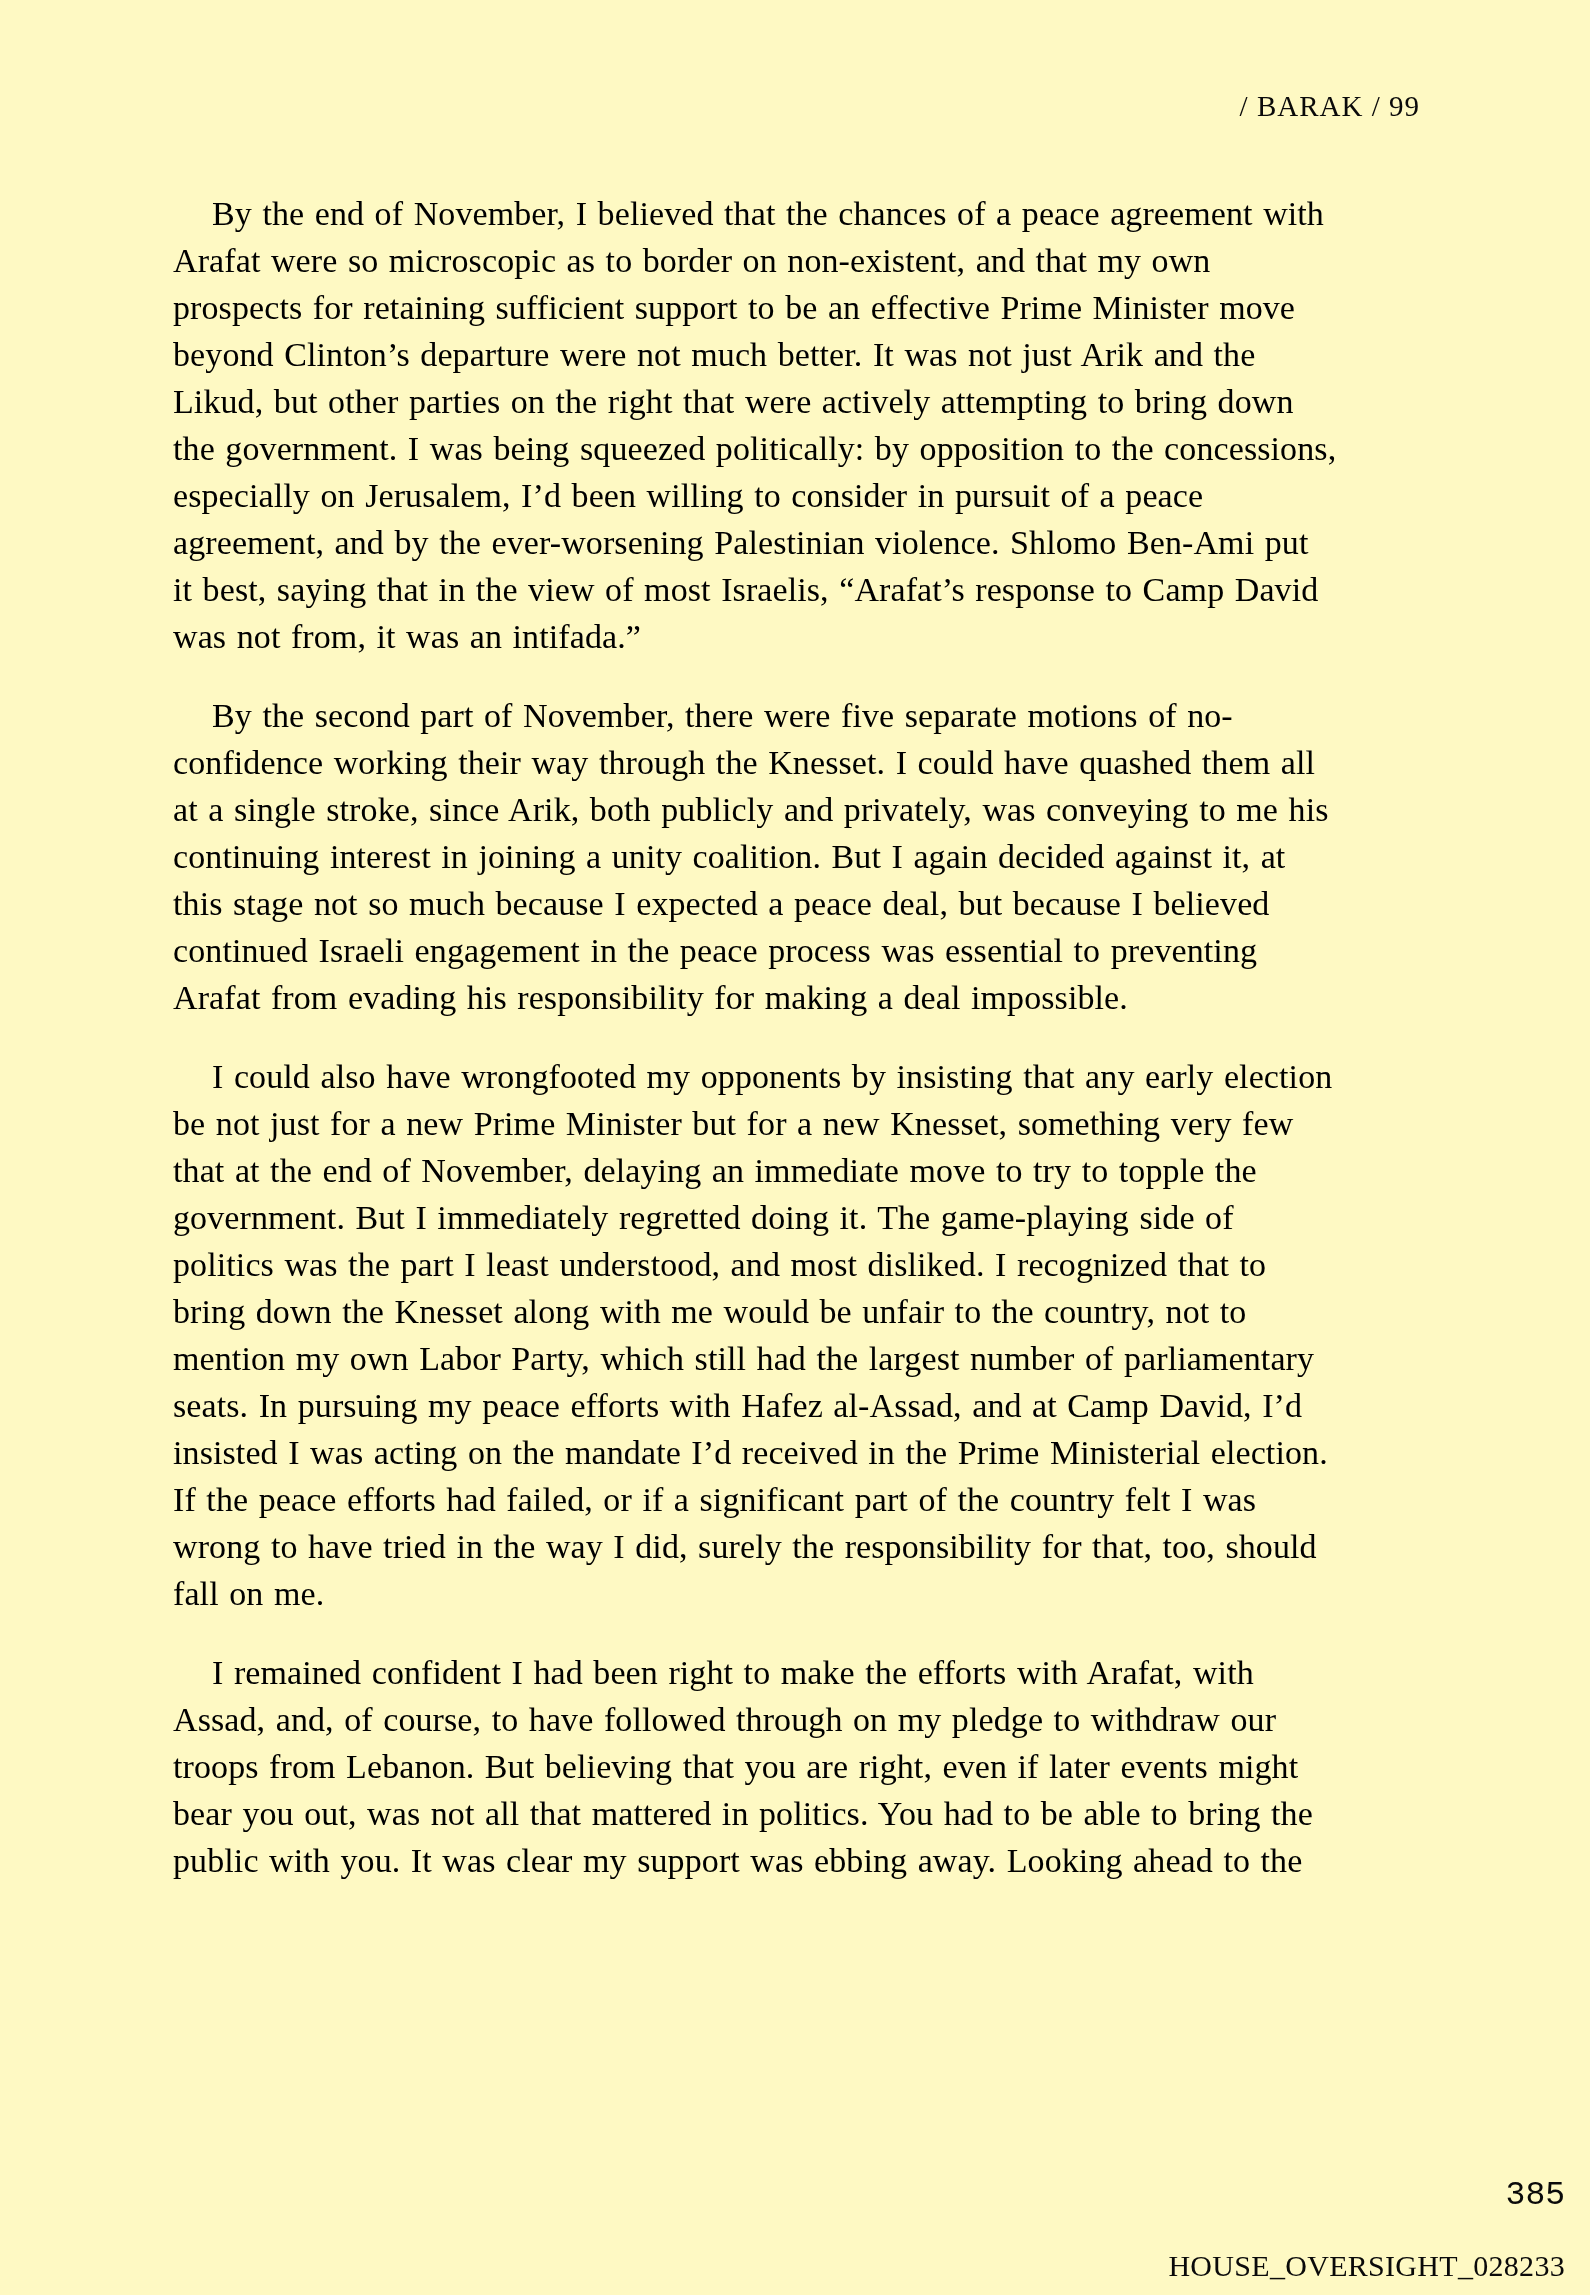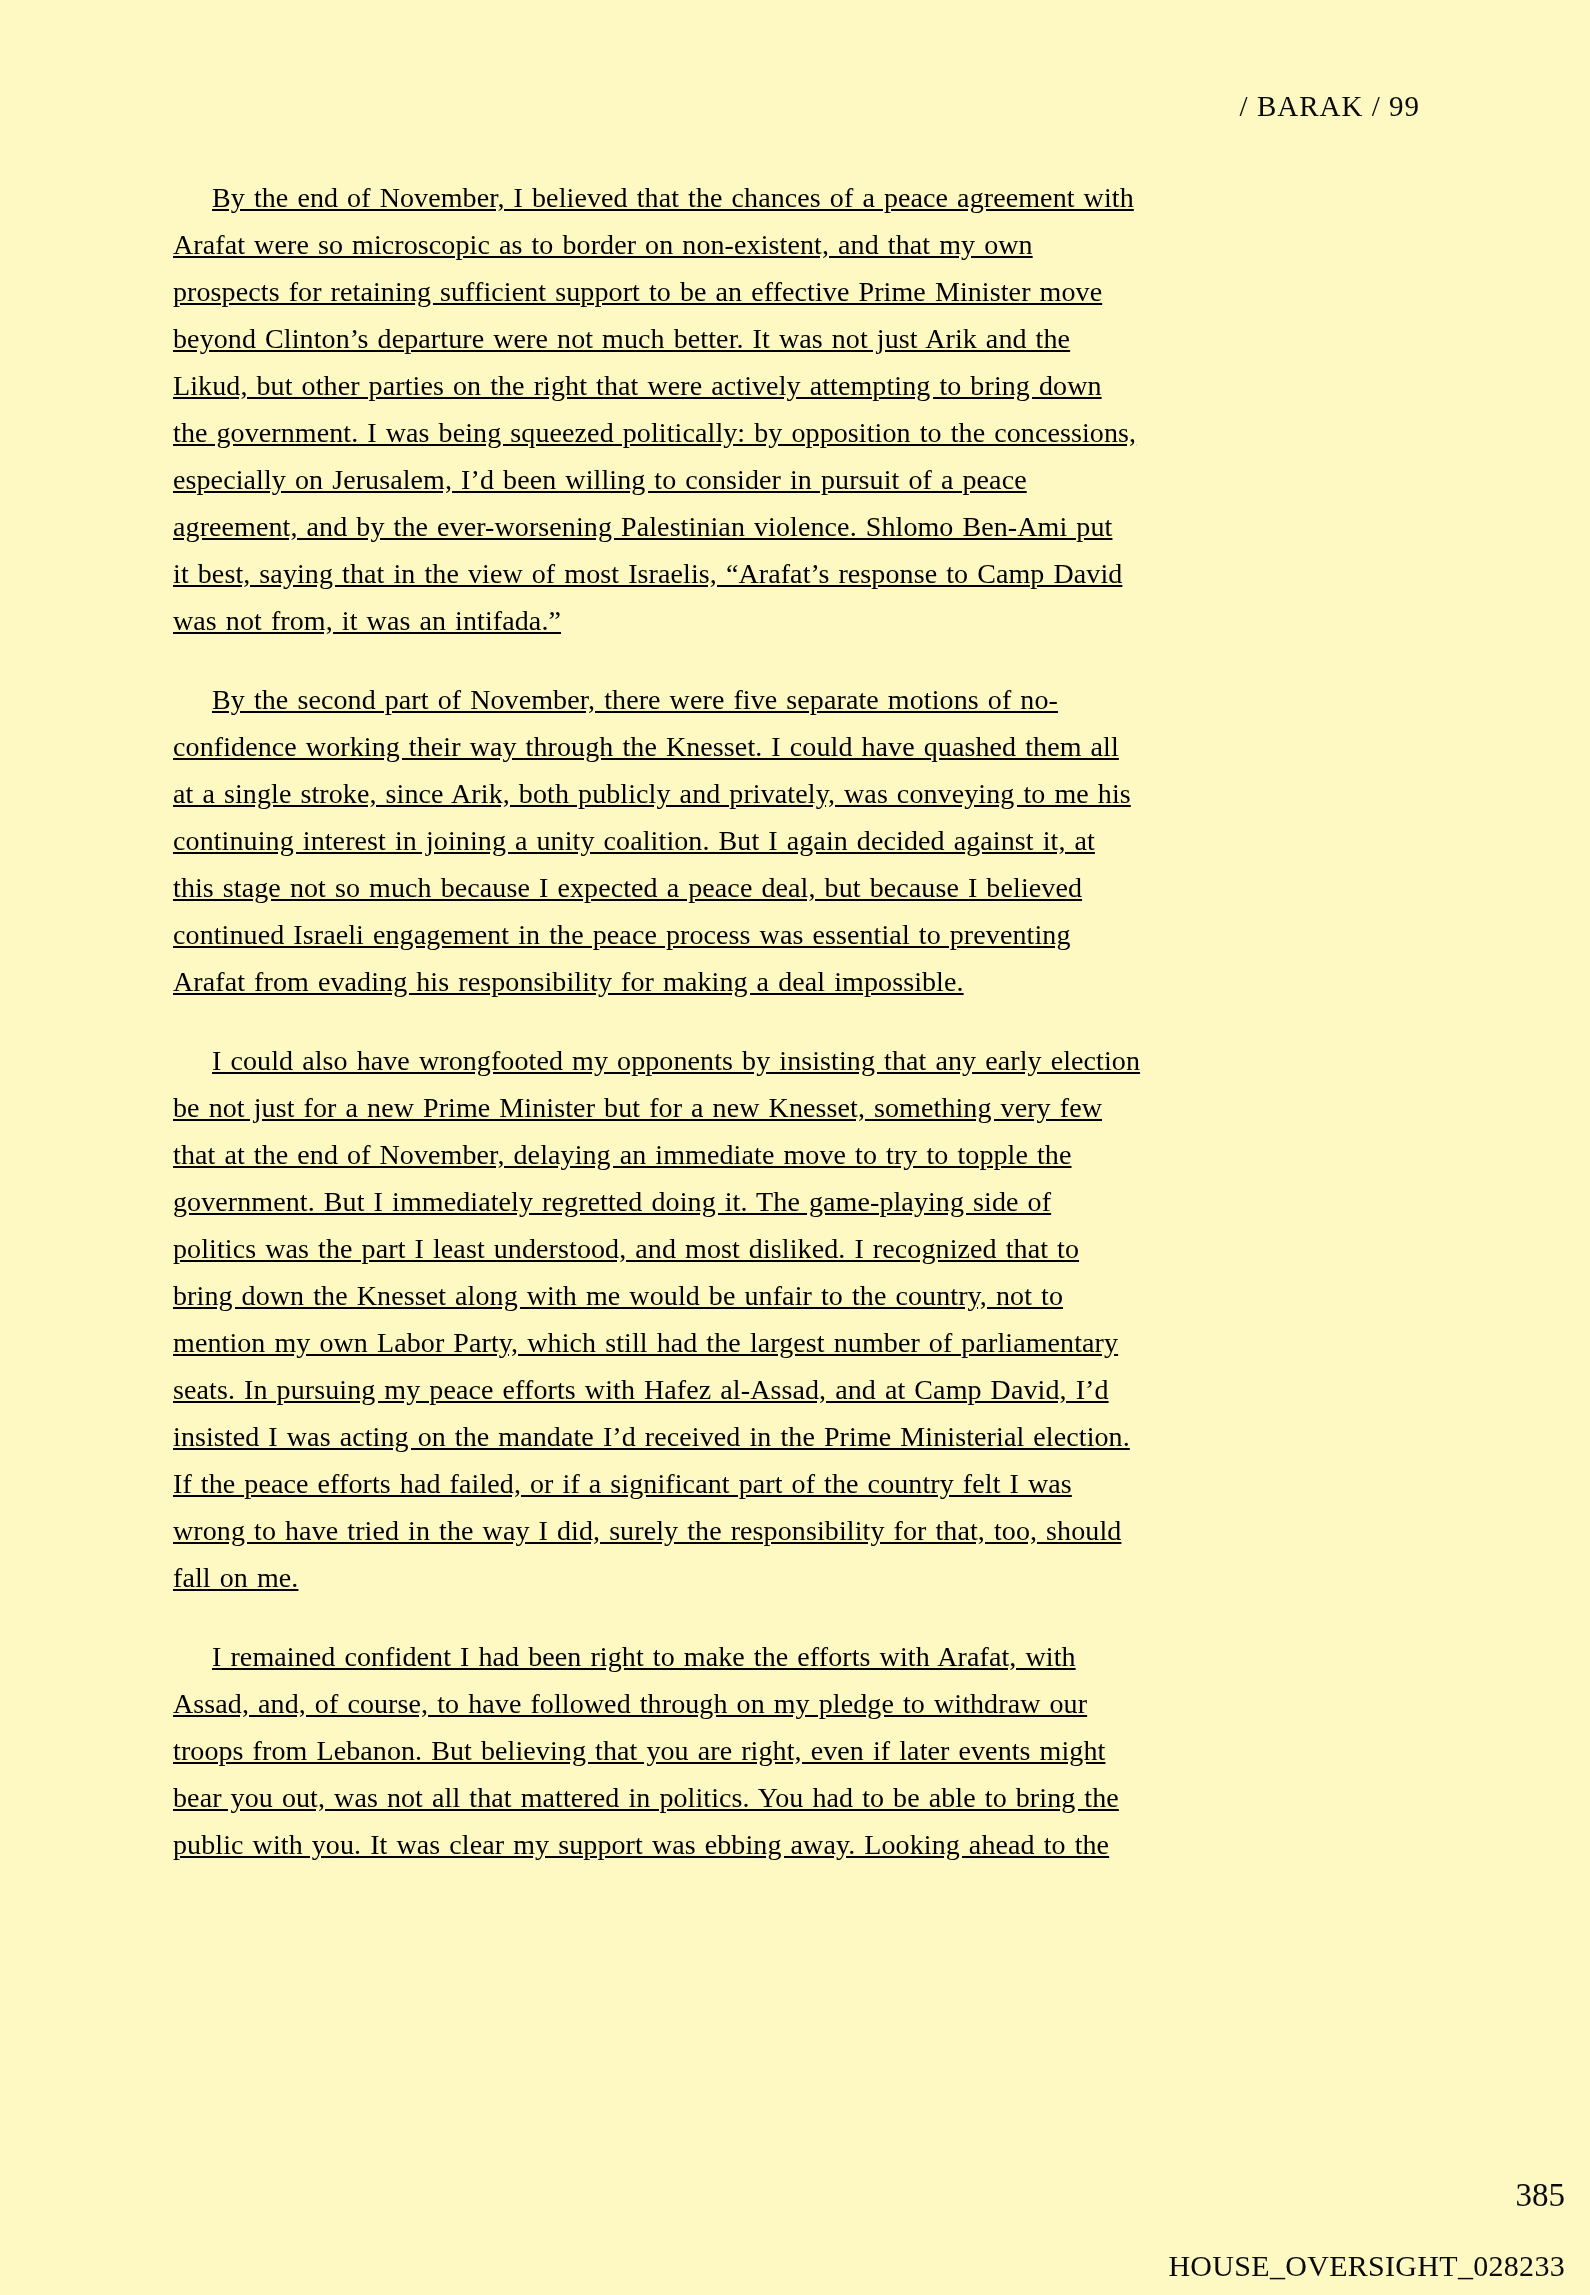--- a/index.html
+++ b/index.html
@@ -20,42 +20,41 @@
     position: absolute;
     top: 90px;
     right: 171px;
     font-size: 29px;
     letter-spacing: 1px;
     white-space: pre;
     color: #0a0a0a;
   }
   .body-text {
     position: absolute;
-    top: 174px;
+    top: 190px;
     left: 173px;
-    font-size: 28px;
+    font-size: 34px;
     line-height: 47px;
-    text-decoration: underline;
   }
   .paragraph {
     margin: 0 0 32px 0;
   }
   .paragraph .line {
     white-space: nowrap;
     letter-spacing: 0.1px;
     word-spacing: 1.9px;
   }
   .paragraph .line:first-child {
     text-indent: 39px;
   }
   .page-number {
     position: absolute;
     top: 2177px;
     right: 26px;
-    font-family: Liberation Serif, serif;
+    font-family: Liberation Mono, monospace;
     font-size: 33px;
     color: #0a0a0a;
     text-align: right;
   }
   .bates-stamp {
     position: absolute;
     top: 2249px;
     right: 26px;
     font-family: Liberation Serif, serif;
     font-size: 30px;

